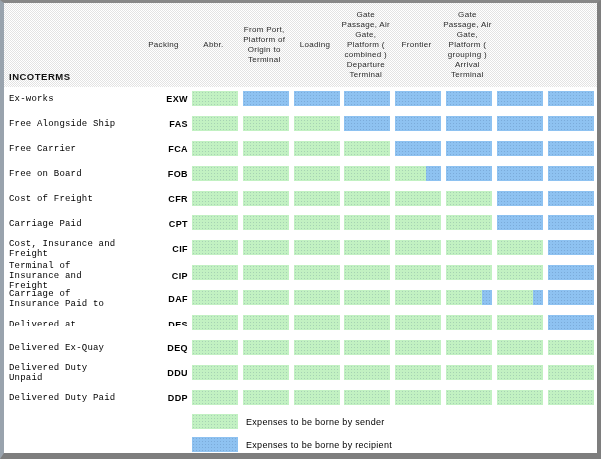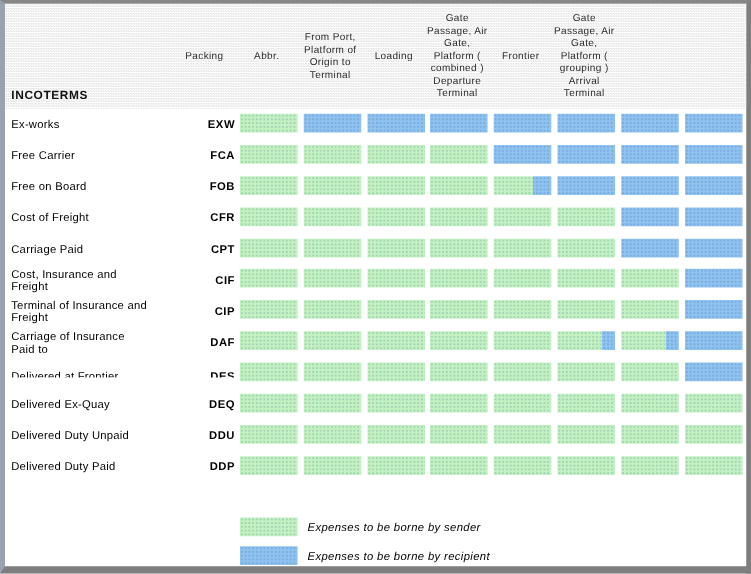--- a/index.html
+++ b/index.html
@@ -47,20 +47,21 @@
   }
 
   
   .tbody { position:absolute; top:84px; left:0; right:0; }
   .row { height:24.9px; }
   .term {
     align-self:center;
     padding-left:5px; padding-right:20px;
     font-size:9px; line-height:10px; letter-spacing:0.2px;
     color:#000;
+    font-family:Liberation Mono, monospace;
   }
   .abbr {
     align-self:center;
     font-size:9px; font-weight:bold; letter-spacing:0.4px;
     color:#000;
     text-align:right;
   }
   .row.clipped .term, .row.clipped .abbr { align-self:center; }
   .row.clipped .cliptext { display:block; height:6px; overflow:hidden; }
 
@@ -70,21 +71,21 @@
     width:46px; height:15px;
   }
   
   .cell::after, .swatch::after {
     content:""; position:absolute; inset:0;
     background-image:radial-gradient(rgba(40,70,110,0.18) 0.8px, transparent 0.9px);
     background-size:3px 3px;
   }
 
   
-  .legend { position:absolute; left:188px; top:411px;font-style:italic; }
+  .legend { position:absolute; left:188px; top:411px; }
   .legend-row { display:flex; align-items:center; height:15px; margin-bottom:8px; }
   .swatch { position:relative; width:46px; height:15px; flex:0 0 auto; }
   .legend-label {
     margin-left:8px;
     font-size:9px; letter-spacing:0.3px; color:#000; white-space:nowrap;
   }
 </style>
 </head>
 <body>
 
@@ -127,20 +128,48 @@
           <div class="cell" style="background-color: rgb(142, 194, 241);"></div>
         </div>
         <div class="cellwrap">
           <div class="cell" style="background-color: rgb(142, 194, 241);"></div>
         </div>
         <div class="cellwrap">
           <div class="cell" style="background-color: rgb(142, 194, 241);"></div>
         </div>
       </div>
       <div class="row cols">
+        <div class="term">Free Alongside Ship</div>
+        <div class="abbr">FAS</div>
+        <div class="cellwrap">
+          <div class="cell" style="background-color: rgb(194, 241, 194);"></div>
+        </div>
+        <div class="cellwrap">
+          <div class="cell" style="background-color: rgb(194, 241, 194);"></div>
+        </div>
+        <div class="cellwrap">
+          <div class="cell" style="background-color: rgb(194, 241, 194);"></div>
+        </div>
+        <div class="cellwrap">
+          <div class="cell" style="background-color: rgb(142, 194, 241);"></div>
+        </div>
+        <div class="cellwrap">
+          <div class="cell" style="background-color: rgb(142, 194, 241);"></div>
+        </div>
+        <div class="cellwrap">
+          <div class="cell" style="background-color: rgb(142, 194, 241);"></div>
+        </div>
+        <div class="cellwrap">
+          <div class="cell" style="background-color: rgb(142, 194, 241);"></div>
+        </div>
+        <div class="cellwrap">
+          <div class="cell" style="background-color: rgb(142, 194, 241);"></div>
+        </div>
+      </div>
+      <div class="row cols">
         <div class="term">Free Carrier</div>
         <div class="abbr">FCA</div>
         <div class="cellwrap">
           <div class="cell" style="background-color: rgb(194, 241, 194);"></div>
         </div>
         <div class="cellwrap">
           <div class="cell" style="background-color: rgb(194, 241, 194);"></div>
         </div>
         <div class="cellwrap">
           <div class="cell" style="background-color: rgb(194, 241, 194);"></div>

